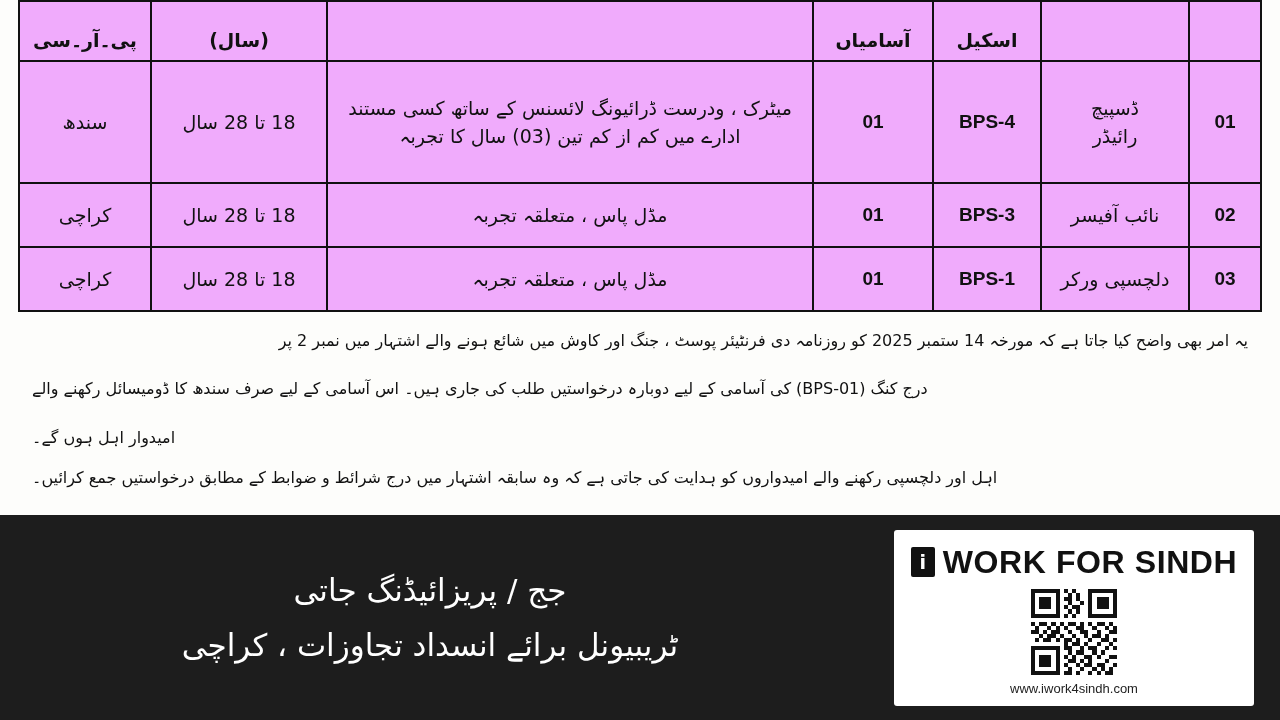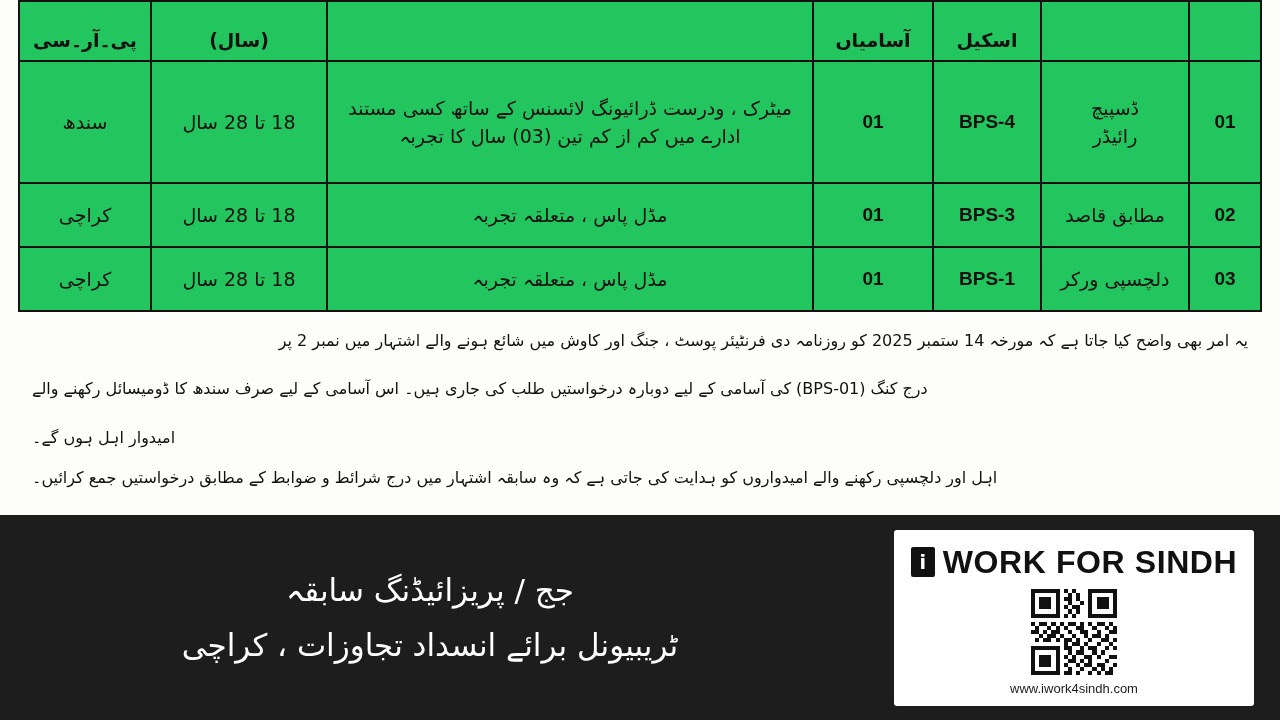--- a/index.html
+++ b/index.html
@@ -31,21 +31,21 @@
     direction: rtl;
   }
   .job-table td, .job-table th {
     border: 2px solid #111;
     padding: 4px 6px;
     vertical-align: middle;
     text-align: center;
     font-size: 19px;
     line-height: 1.5;
     color: #111;
-    background: #22c55e;
+    background: #f0abfc;
   }
   .col-sr    { width: 72px; }
   .col-post  { width: 148px; }
   .col-scale { width: 108px; }
   .col-vac   { width: 120px; }
   .col-qual  { width: 486px; }
   .col-age   { width: 176px; }
   .col-dom   { width: 132px; }
 
   .head-row td {
@@ -201,21 +201,21 @@
         <td class="qual-cell">
           <span>میٹرک ، ودرست ڈرائیونگ لائسنس کے ساتھ کسی مستند</span>
           <span class="line2">ادارے میں کم از کم تین (03) سال کا تجربہ</span>
         </td>
         <td>18 تا 28 سال</td>
         <td>سندھ</td>
       </tr>
 
       <tr class="row-norm">
         <td class="mono-num">02</td>
-        <td class="post-cell">مطابق قاصد</td>
+        <td class="post-cell">نائب آفیسر</td>
         <td class="mono-num">BPS-3</td>
         <td class="mono-num">01</td>
         <td class="qual-cell">مڈل پاس ، متعلقہ تجربہ</td>
         <td>18 تا 28 سال</td>
         <td>کراچی</td>
       </tr>
 
       <tr class="row-norm">
         <td class="mono-num">03</td>
         <td class="post-cell">دلچسپی ورکر</td>
@@ -230,21 +230,21 @@
 
   <div class="note-block">
     <p>یہ امر بھی واضح کیا جاتا ہے کہ مورخہ 14 ستمبر 2025 کو روزنامہ دی فرنٹیئر پوسٹ ، جنگ اور کاوش میں شائع ہونے والے اشتہار میں نمبر 2 پر</p>
     <p class="second">درج کنگ (BPS-01) کی آسامی کے لیے دوبارہ درخواستیں طلب کی جاری ہیں۔ اس آسامی کے لیے صرف سندھ کا ڈومیسائل رکھنے والے</p>
     <p class="last">امیدوار اہل ہوں گے۔</p>
     <p class="last">اہل اور دلچسپی رکھنے والے امیدواروں کو ہدایت کی جاتی ہے کہ وہ سابقہ اشتہار میں درج شرائط و ضوابط کے مطابق درخواستیں جمع کرائیں۔</p>
   </div>
 
   <div class="footer">
     <div class="signature">
-      <div class="l1">جج / پریزائیڈنگ سابقہ</div>
+      <div class="l1">جج / پریزائیڈنگ جاتی</div>
       <div class="l2">ٹریبیونل برائے انسداد تجاوزات ، کراچی</div>
     </div>
 
     <div class="logo-card">
       <div class="logo-row">
         <span class="logo-mark">i</span>
         <span class="logo-text">WORK FOR SINDH</span>
       </div>
       <svg class="qr" viewBox="0 0 21 21" shape-rendering="crispEdges">
         <rect width="21" height="21" fill="#ffffff"></rect>

